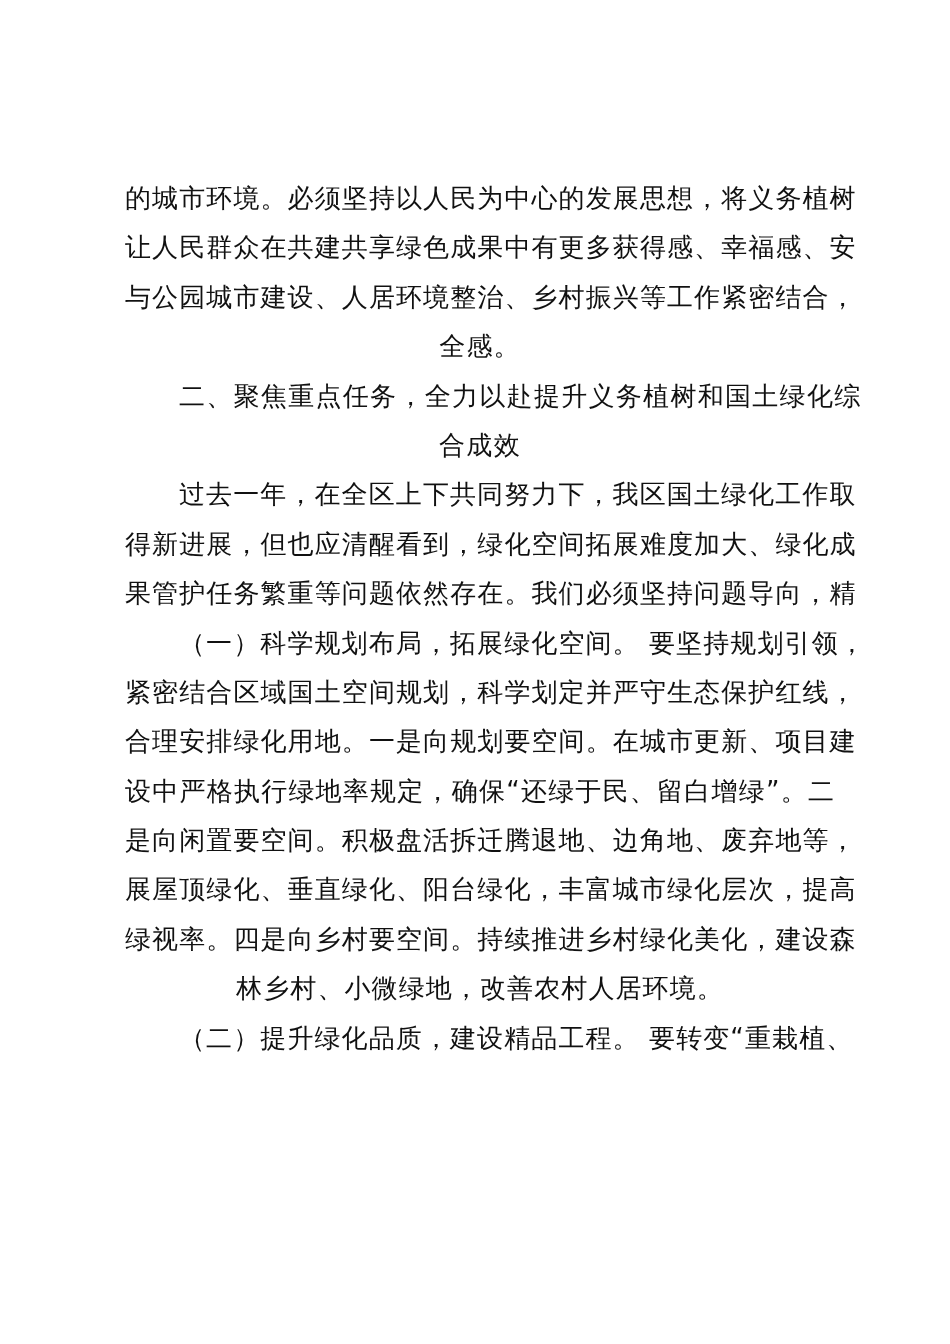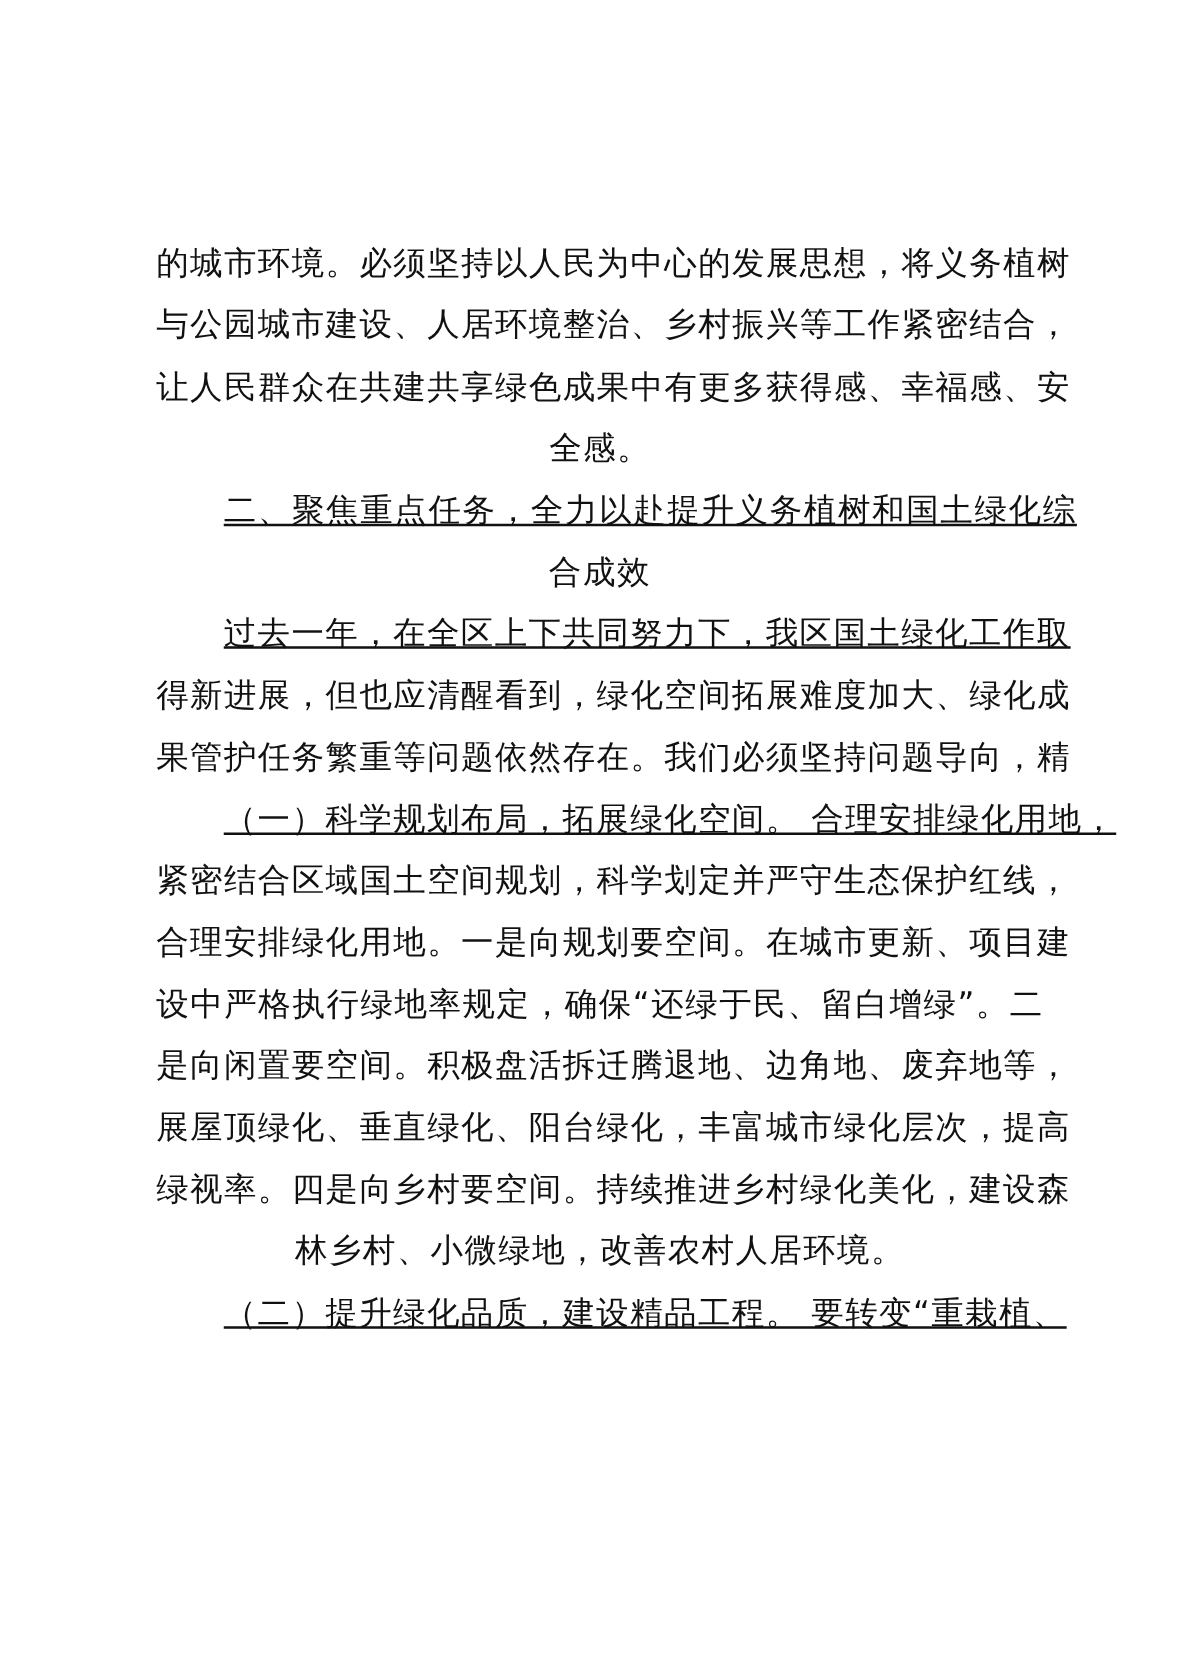--- a/index.html
+++ b/index.html
@@ -11,21 +11,21 @@
       width: 950px;
       height: 1344px;
       position: relative;
       overflow: hidden;
       font-family: "DejaVu Sans", "Liberation Sans", sans-serif;
       color: #111111;
     }
     .page {
       position: absolute;
       left: 125px;
-      top: 187px;
+      top: 174px;
       width: 710px;
     }
     .line {
       height: 49.4px;
       line-height: 49.4px;
       font-size: 26px;
       white-space: nowrap;
       letter-spacing: 1.1px;
       overflow: visible;
       text-align: center;
@@ -33,41 +33,40 @@
     .line.justify {
       text-align: justify;
       text-align-last: justify;
     }
     .line.heading {
       font-family: "DejaVu Serif", "Liberation Serif", serif;
       letter-spacing: 1.3px;
     }
     .indent {
       padding-left: 54px;
-      text-decoration: underline;
     }
   </style>
 </head>
 <body>
 
 <div class="page">
 
   <div class="line justify">的城市环境。必须坚持以人民为中心的发展思想，将义务植树</div>
+  <div class="line justify">让人民群众在共建共享绿色成果中有更多获得感、幸福感、安</div>
   <div class="line justify">与公园城市建设、人居环境整治、乡村振兴等工作紧密结合，</div>
-  <div class="line justify">让人民群众在共建共享绿色成果中有更多获得感、幸福感、安</div>
   <div class="line">全感。</div>
 
   <div class="line heading justify indent">二、聚焦重点任务，全力以赴提升义务植树和国土绿化综</div>
   <div class="line heading">合成效</div>
 
   <div class="line justify indent">过去一年，在全区上下共同努力下，我区国土绿化工作取</div>
   <div class="line justify">得新进展，但也应清醒看到，绿化空间拓展难度加大、绿化成</div>
   <div class="line justify">果管护任务繁重等问题依然存在。我们必须坚持问题导向，精</div>
 
-  <div class="line justify indent">（一）科学规划布局，拓展绿化空间。 合理安排绿化用地，</div>
+  <div class="line justify indent">（一）科学规划布局，拓展绿化空间。 要坚持规划引领，</div>
   <div class="line justify">紧密结合区域国土空间规划，科学划定并严守生态保护红线，</div>
   <div class="line justify">合理安排绿化用地。一是向规划要空间。在城市更新、项目建</div>
   <div class="line justify">设中严格执行绿地率规定，确保“还绿于民、留白增绿”。二</div>
   <div class="line justify">是向闲置要空间。积极盘活拆迁腾退地、边角地、废弃地等，</div>
   <div class="line justify">展屋顶绿化、垂直绿化、阳台绿化，丰富城市绿化层次，提高</div>
   <div class="line justify">绿视率。四是向乡村要空间。持续推进乡村绿化美化，建设森</div>
   <div class="line">林乡村、小微绿地，改善农村人居环境。</div>
 
   <div class="line justify indent">（二）提升绿化品质，建设精品工程。 要转变“重栽植、</div>
 </div>

